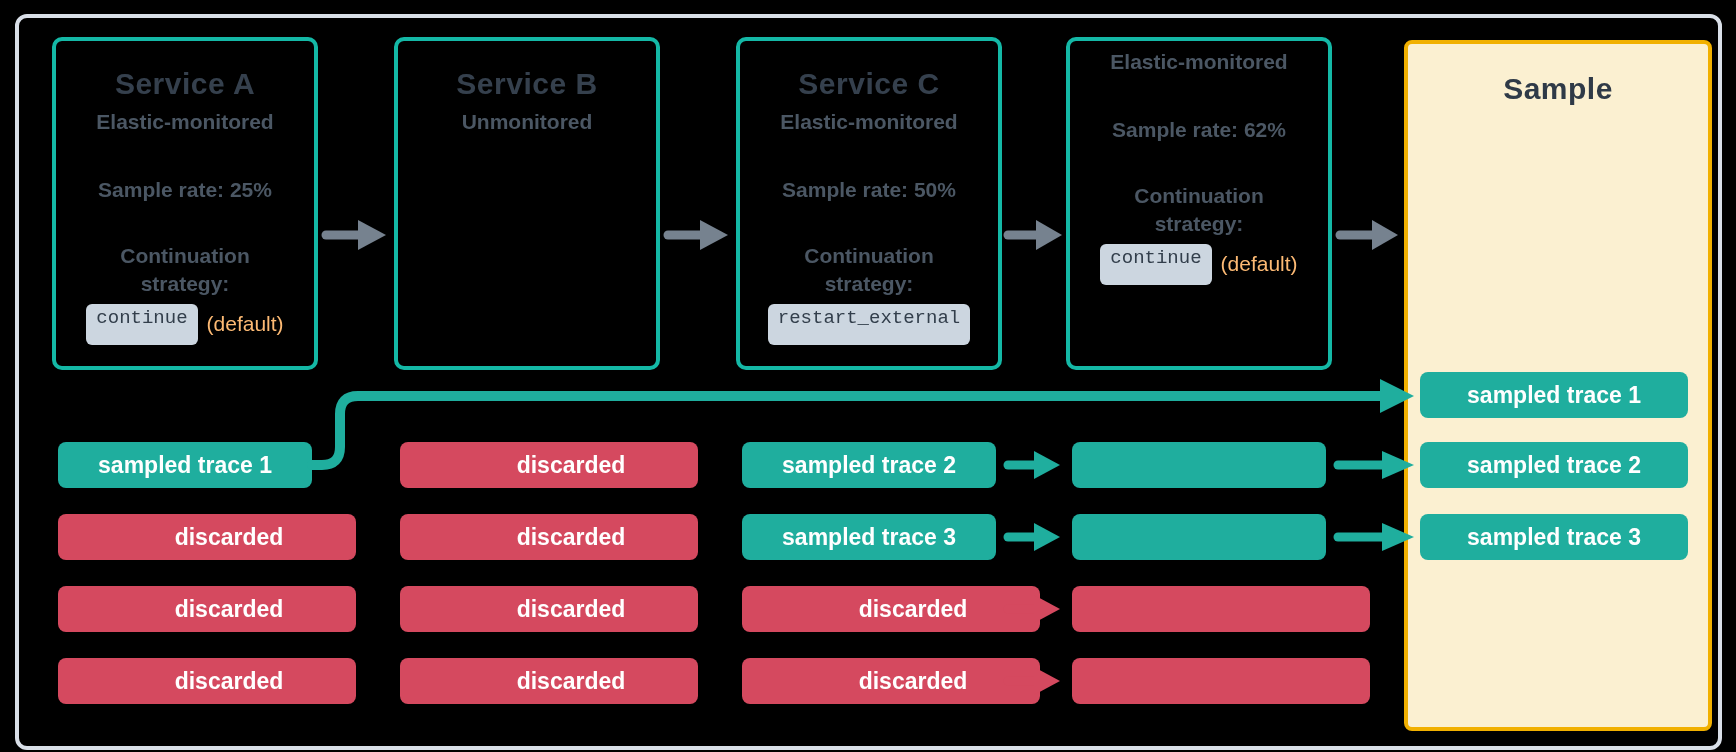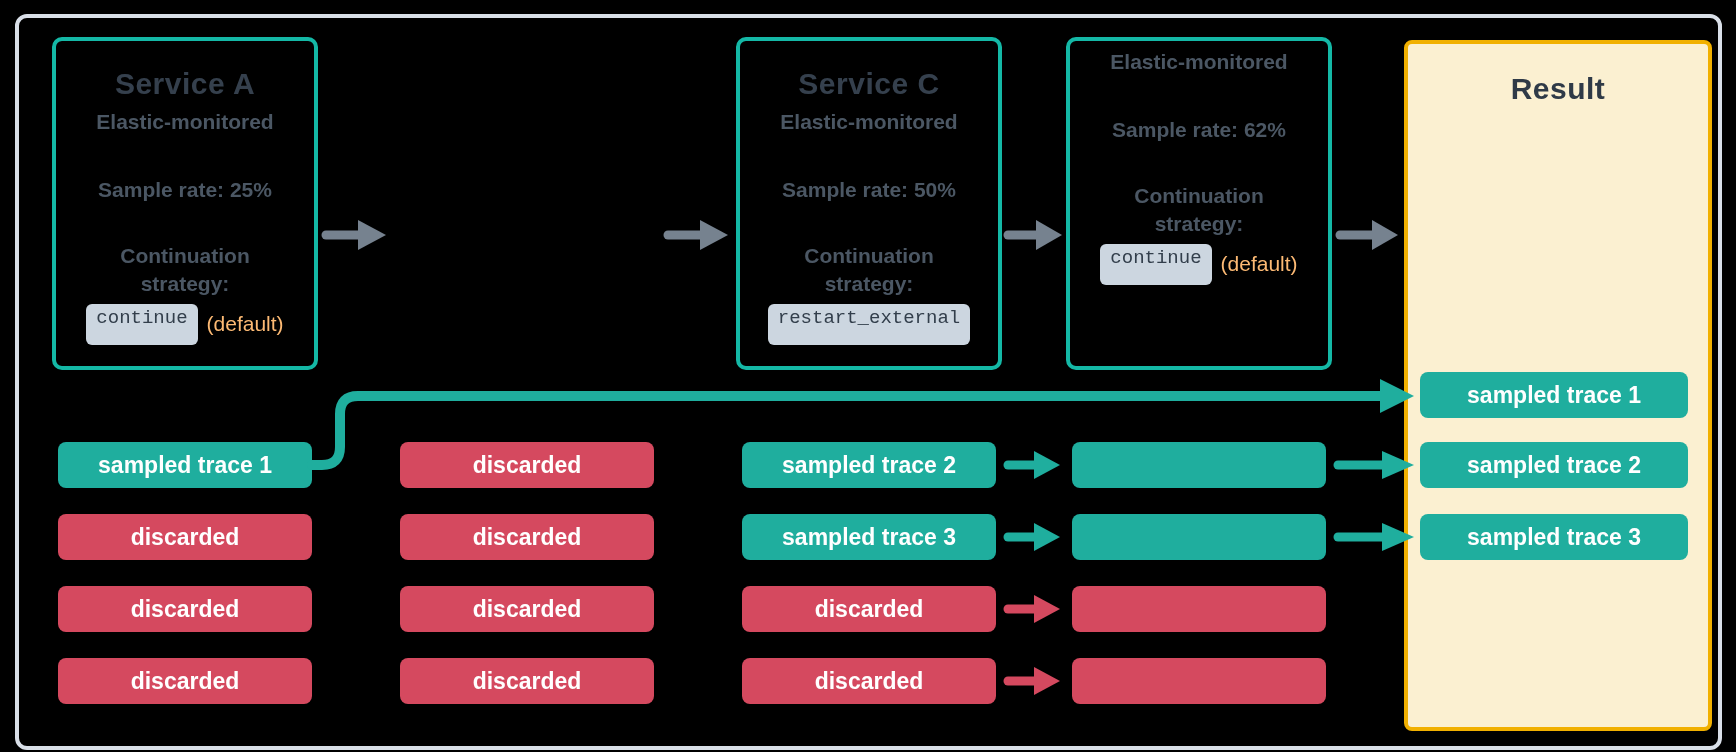--- a/index.html
+++ b/index.html
@@ -30,21 +30,21 @@
     position:absolute;left:1404px;top:40px;width:300px;height:683px;
     border:4px solid #f1b000;border-radius:8px;background:#fbf0d1;text-align:center;
   }
   .result-title{margin-top:28px;font-size:30px;font-weight:bold;color:#2f3a47;letter-spacing:.5px;}
   .pill{
     position:absolute;height:46px;border-radius:8px;
     display:flex;align-items:center;justify-content:center;
     color:#fff;font-size:23px;font-weight:bold;
   }
   .pill.sampled{background:#1fae9e;}
-  .pill.discarded{background:#d5495f;}
+  .pill.discarded{background:#d5495f;padding-left:44px;}
   .col-pill{width:254px;}
   .c1{left:58px;}.c2{left:400px;}.c3{left:742px;}.c4{left:1072px;}
   .r1{top:442px;}.r2{top:514px;}.r3{top:586px;}.r4{top:658px;}
   .result-pill{left:1420px;width:268px;}
   .rp1{top:372px;}.rp2{top:442px;}.rp3{top:514px;}
   .arrows{position:absolute;left:0;top:0;width:1736px;height:752px;pointer-events:none;}
 </style>
 </head>
 <body>
 
@@ -55,20 +55,24 @@
     <div class="svc-title">Service A</div>
     <div class="svc-sub">Elastic-monitored</div>
     <div class="svc-rate">Sample rate: 25%</div>
     <div class="svc-cont">Continuation strategy:</div>
     <div class="chip-row">
       <span class="chip">continue</span>
       <span class="chip-note">(default)</span>
     </div>
   </div>
 
+  <div class="service-box" style="left:394px">
+    <div class="svc-title">Service B</div>
+    <div class="svc-sub">Unmonitored</div>
+  </div>
 
   <div class="service-box" style="left:736px">
     <div class="svc-title">Service C</div>
     <div class="svc-sub">Elastic-monitored</div>
     <div class="svc-rate">Sample rate: 50%</div>
     <div class="svc-cont">Continuation strategy:</div>
     <div class="chip-row">
       <span class="chip">restart_external</span>
     </div>
   </div>
@@ -77,21 +81,21 @@
     <div class="svc-sub">Elastic-monitored</div>
     <div class="svc-rate">Sample rate: 62%</div>
     <div class="svc-cont">Continuation strategy:</div>
     <div class="chip-row">
       <span class="chip">continue</span>
       <span class="chip-note">(default)</span>
     </div>
   </div>
 
   <div class="result-box">
-    <div class="result-title">Result</div>
+    <div class="result-title">Sample</div>
   </div>
 
   <div class="pill col-pill c1 r1 sampled">sampled trace 1</div>
   <div class="pill col-pill c1 r2 discarded">discarded</div>
   <div class="pill col-pill c1 r3 discarded">discarded</div>
   <div class="pill col-pill c1 r4 discarded">discarded</div>
 
   <div class="pill col-pill c2 r1 discarded">discarded</div>
   <div class="pill col-pill c2 r2 discarded">discarded</div>
   <div class="pill col-pill c2 r3 discarded">discarded</div>

